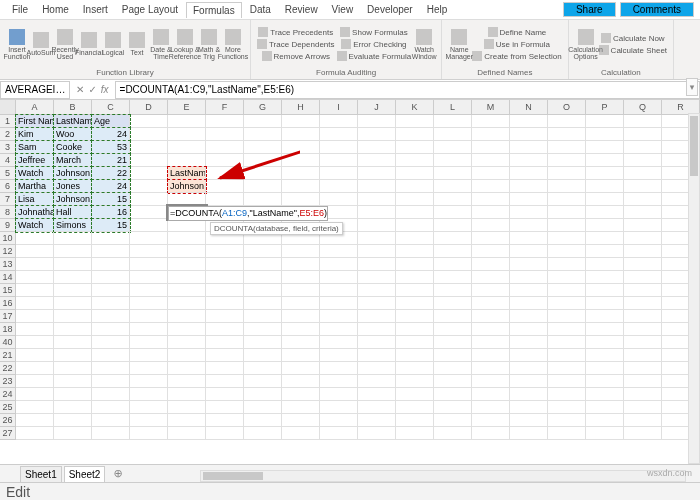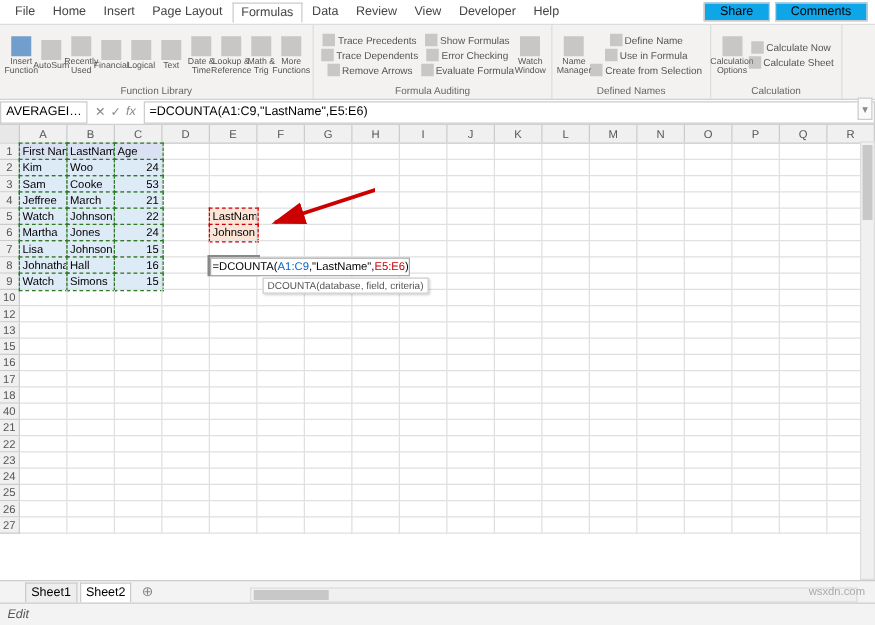--- a/index.html
+++ b/index.html
@@ -41,21 +41,21 @@
 .cell.active-edit .inner { position:absolute; left:0; top:0; width:160px; background:#fff; border:1px solid #aaa; padding:0 1px; }
 .marquee { outline:1px dashed #2a7a2a; }
 .fn-blue { color:#0563c1; }
 .fn-red { color:#c00; }
 .tooltip { position:absolute; left:174px; top:122px; background:#fff; border:1px solid #ccc; padding:1px 3px; font-size:8px; color:#555; box-shadow:1px 1px 2px rgba(0,0,0,.2); z-index:10;margin-left:36px; }
 .arrows { position:absolute; inset:0; pointer-events:none; z-index:20; }
 .sheettabs { position:absolute; bottom:18px; left:0; right:0; height:18px; border-top:1px solid #ccc; background:#f3f3f3; display:flex; align-items:center; padding-left:20px; gap:2px; }
 .sheettabs .tab { padding:2px 4px; font-size:10px; border:1px solid #ccc; border-bottom:none; background:#fff; cursor:pointer; }
 .sheettabs .tab.inactive { background:#eee; }
 .sheettabs .plus { padding:2px 6px; font-size:11px; color:#888; cursor:pointer; }
-.statusbar { position:absolute; bottom:0; left:0; right:0; height:18px; background:#f3f3f3; border-top:1px solid #ccc; display:flex; align-items:center; padding:0 6px; font-size:10px; color:#555; justify-content:space-between;font-style:italic; }
+.statusbar { position:absolute; bottom:0; left:0; right:0; height:18px; background:#f3f3f3; border-top:1px solid #ccc; display:flex; align-items:center; padding:0 6px; font-size:14px; color:#555; justify-content:space-between; }
 .watermark { position:absolute; right:8px; bottom:22px; font-size:9px; color:#aaa; z-index:30; }
 .scrollbar-h { position:absolute; right:14px; bottom:18px; left:200px; height:12px; background:#f0f0f0; border:1px solid #ddd; }
 .scrollbar-h .thumb { position:absolute; left:2px; top:1px; width:60px; height:8px; background:#c8c8c8; }
 .scrollbar-v { position:absolute; right:0; top:113px; bottom:36px; width:12px; background:#f0f0f0; border:1px solid #ddd; }
 .scrollbar-v .thumb { position:absolute; top:2px; left:1px; height:60px; width:8px; background:#c8c8c8; }
 .formula-expand { position:absolute; right:2px; top:78px; width:12px; height:18px; border:1px solid #ccc; background:#fafafa; text-align:center; line-height:16px; font-size:9px; color:#888; cursor:pointer; z-index:5; }
 </style>
 </head>
 <body>
 
@@ -494,20 +494,41 @@
         <div class="cell "></div>
         <div class="cell "></div>
         <div class="cell "></div>
         <div class="cell "></div>
         <div class="cell "></div>
         <div class="cell "></div>
         <div class="cell "></div>
         <div class="cell "></div>
       </div>
       <div class="row">
+        <div class="rh">14</div>
+        <div class="cell "></div>
+        <div class="cell "></div>
+        <div class="cell "></div>
+        <div class="cell "></div>
+        <div class="cell "></div>
+        <div class="cell "></div>
+        <div class="cell "></div>
+        <div class="cell "></div>
+        <div class="cell "></div>
+        <div class="cell "></div>
+        <div class="cell "></div>
+        <div class="cell "></div>
+        <div class="cell "></div>
+        <div class="cell "></div>
+        <div class="cell "></div>
+        <div class="cell "></div>
+        <div class="cell "></div>
+        <div class="cell "></div>
+      </div>
+      <div class="row">
         <div class="rh">15</div>
         <div class="cell "></div>
         <div class="cell "></div>
         <div class="cell "></div>
         <div class="cell "></div>
         <div class="cell "></div>
         <div class="cell "></div>
         <div class="cell "></div>
         <div class="cell "></div>
         <div class="cell "></div>

